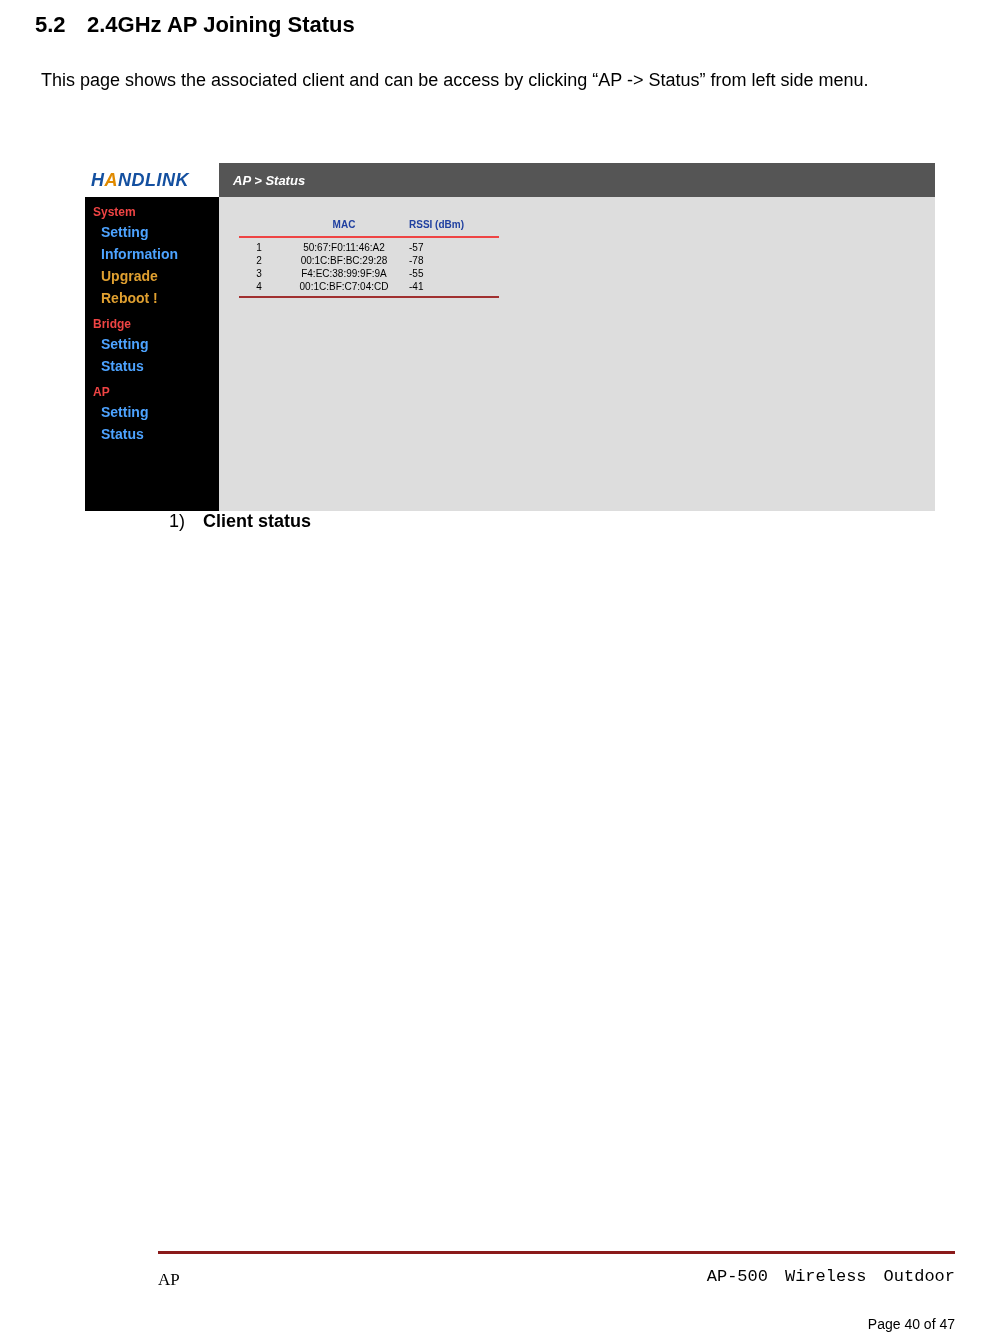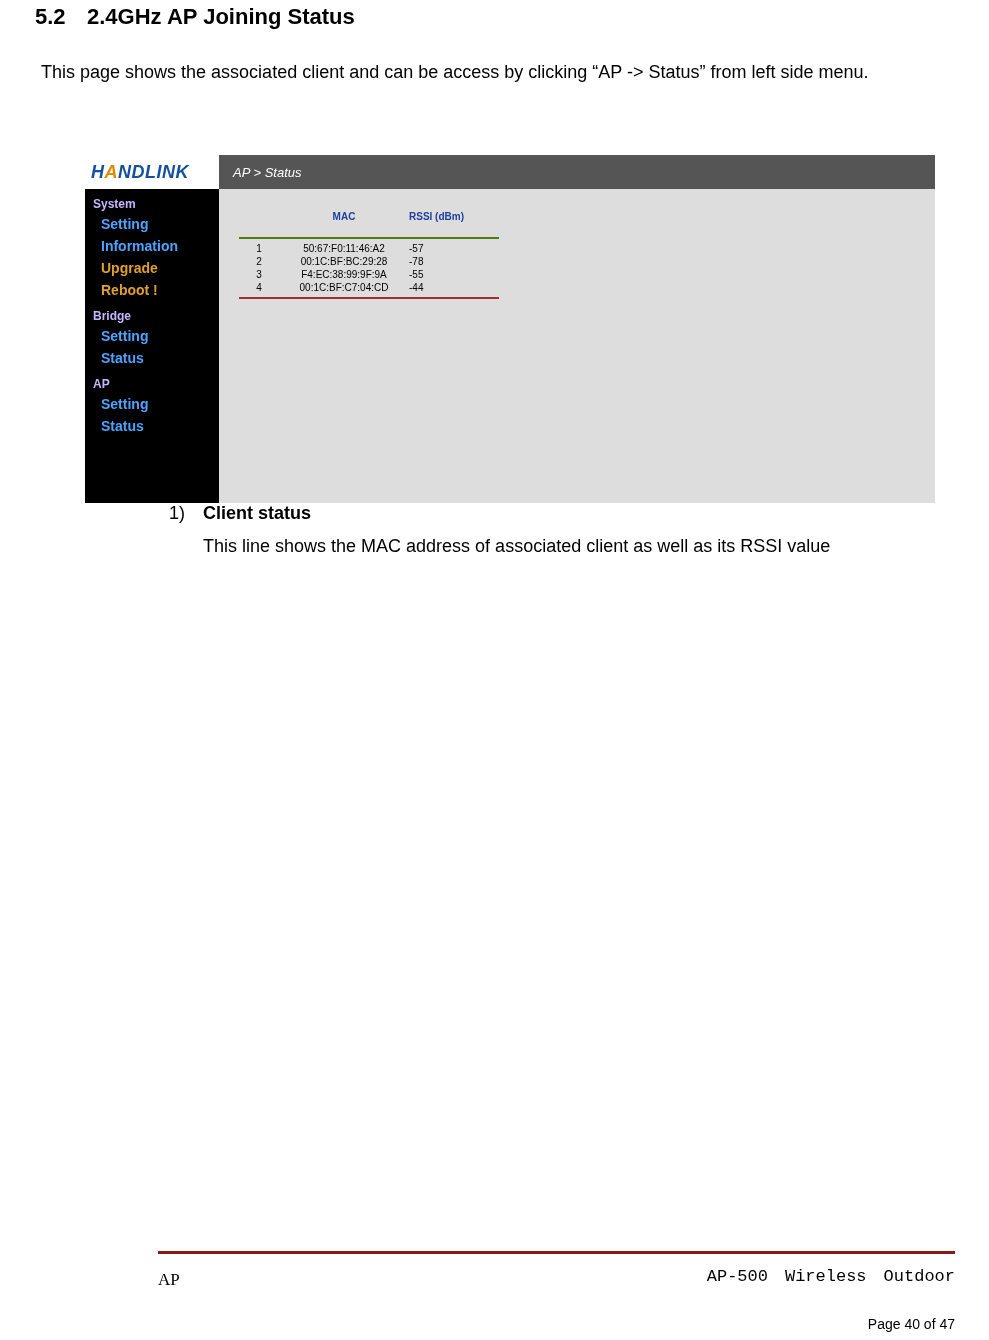--- a/index.html
+++ b/index.html
@@ -8,21 +8,21 @@
       width: 989px;
       height: 1340px;
       background: #fff;
       color: #000;
       position: relative;
     }
     .page { padding: 0 35px; }
     .section-heading {
       font-size: 22px;
       font-weight: bold;
-      margin-top: 4px;
+      margin-top: 12px;
       margin-bottom: 32px;
     }
     .section-heading .num { display: inline-block; width: 52px; }
     .intro-text {
       font-size: 18px;
       margin-left: 6px;
       margin-bottom: 48px;
     }
 
     .screenshot {
@@ -55,21 +55,21 @@
       font-style: italic;
       font-size: 18px;
       letter-spacing: 0.5px;
       height: 34px;
       display: flex;
       align-items: center;
       padding-left: 6px;
     }
     .ss-logo .a-orange { color: #e08a00; font-style: italic; }
     .nav-heading {
-      color: #c4b5fd;
+      color: #ef4444;
       font-weight: bold;
       padding: 8px 8px 2px 8px;
       font-size: 12px;
     }
     .nav-item {
       color: #4da3ff;
       font-weight: bold;
       padding: 3px 0 3px 16px;
       font-size: 14px;
       cursor: pointer;
@@ -78,40 +78,40 @@
 
     .ss-content {
       flex: 1;
       background: #ddd;
       position: relative;
     }
     .ss-breadcrumb {
       background: #555;
       color: #fff;
       font-size: 13px;
-      font-weight: normal;
+      font-weight: bold;
       height: 34px;
       display: flex;
       align-items: center;
       padding-left: 14px;
       font-style: italic;
     }
     .ss-table {
       margin-top: 22px;
       margin-left: 20px;
       width: 260px;
       font-size: 10px;
       font-family: Arial, sans-serif;
     }
     .ss-thead {
       display: flex;
       color: #2040a0;
       font-weight: bold;
-      border-bottom: 2px solid #4d7c0f;
-      padding-bottom: 15px;
+      border-bottom: 2px solid #ef4444;
+      padding-bottom: 6px;
     }
     .col-idx { width: 40px; text-align: center; }
     .col-mac { width: 130px; text-align: center; }
     .col-rssi { width: 90px; }
     .ss-tbody .row {
       display: flex;
       color: #000;
       padding: 1px 0;
     }
     .ss-tbody { border-bottom: 2px solid #a03030; padding: 3px 0; }
@@ -216,35 +216,34 @@
               <div class="col-rssi">-78</div>
             </div>
             <div class="row">
               <div class="col-idx">3</div>
               <div class="col-mac">F4:EC:38:99:9F:9A</div>
               <div class="col-rssi">-55</div>
             </div>
             <div class="row">
               <div class="col-idx">4</div>
               <div class="col-mac">00:1C:BF:C7:04:CD</div>
-              <div class="col-rssi">-44</div>
+              <div class="col-rssi">-41</div>
             </div>
           </div>
         </div>
       </div>
     </div>
   </div>
 
 
   <div class="list-block">
     <div class="list-row">
       <span class="list-num">1)</span>
       <span class="list-title">Client status</span>
     </div>
-    <p class="list-desc">This line shows the MAC address of associated client as well as its RSSI value</p>
   </div>
 
 </div>
 
 <div class="footer-divider"></div>
 <div class="footer-model">AP-500 Wireless Outdoor</div>
 <div class="footer-line2">AP</div>
 <div class="footer-page">Page 40 of 47</div>
 
 </body></html>

